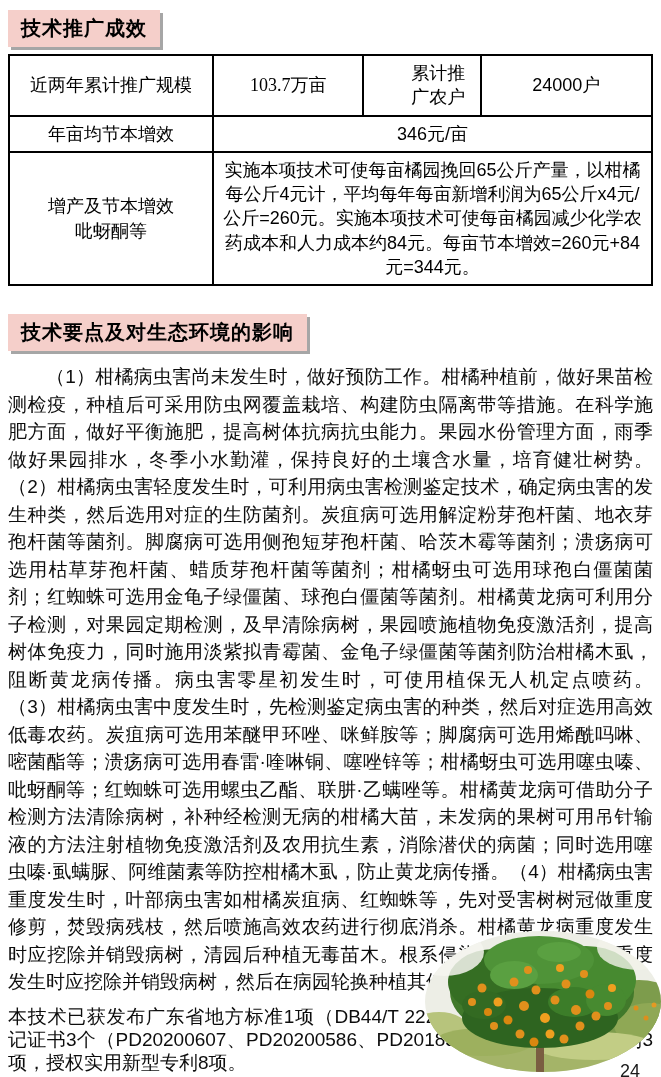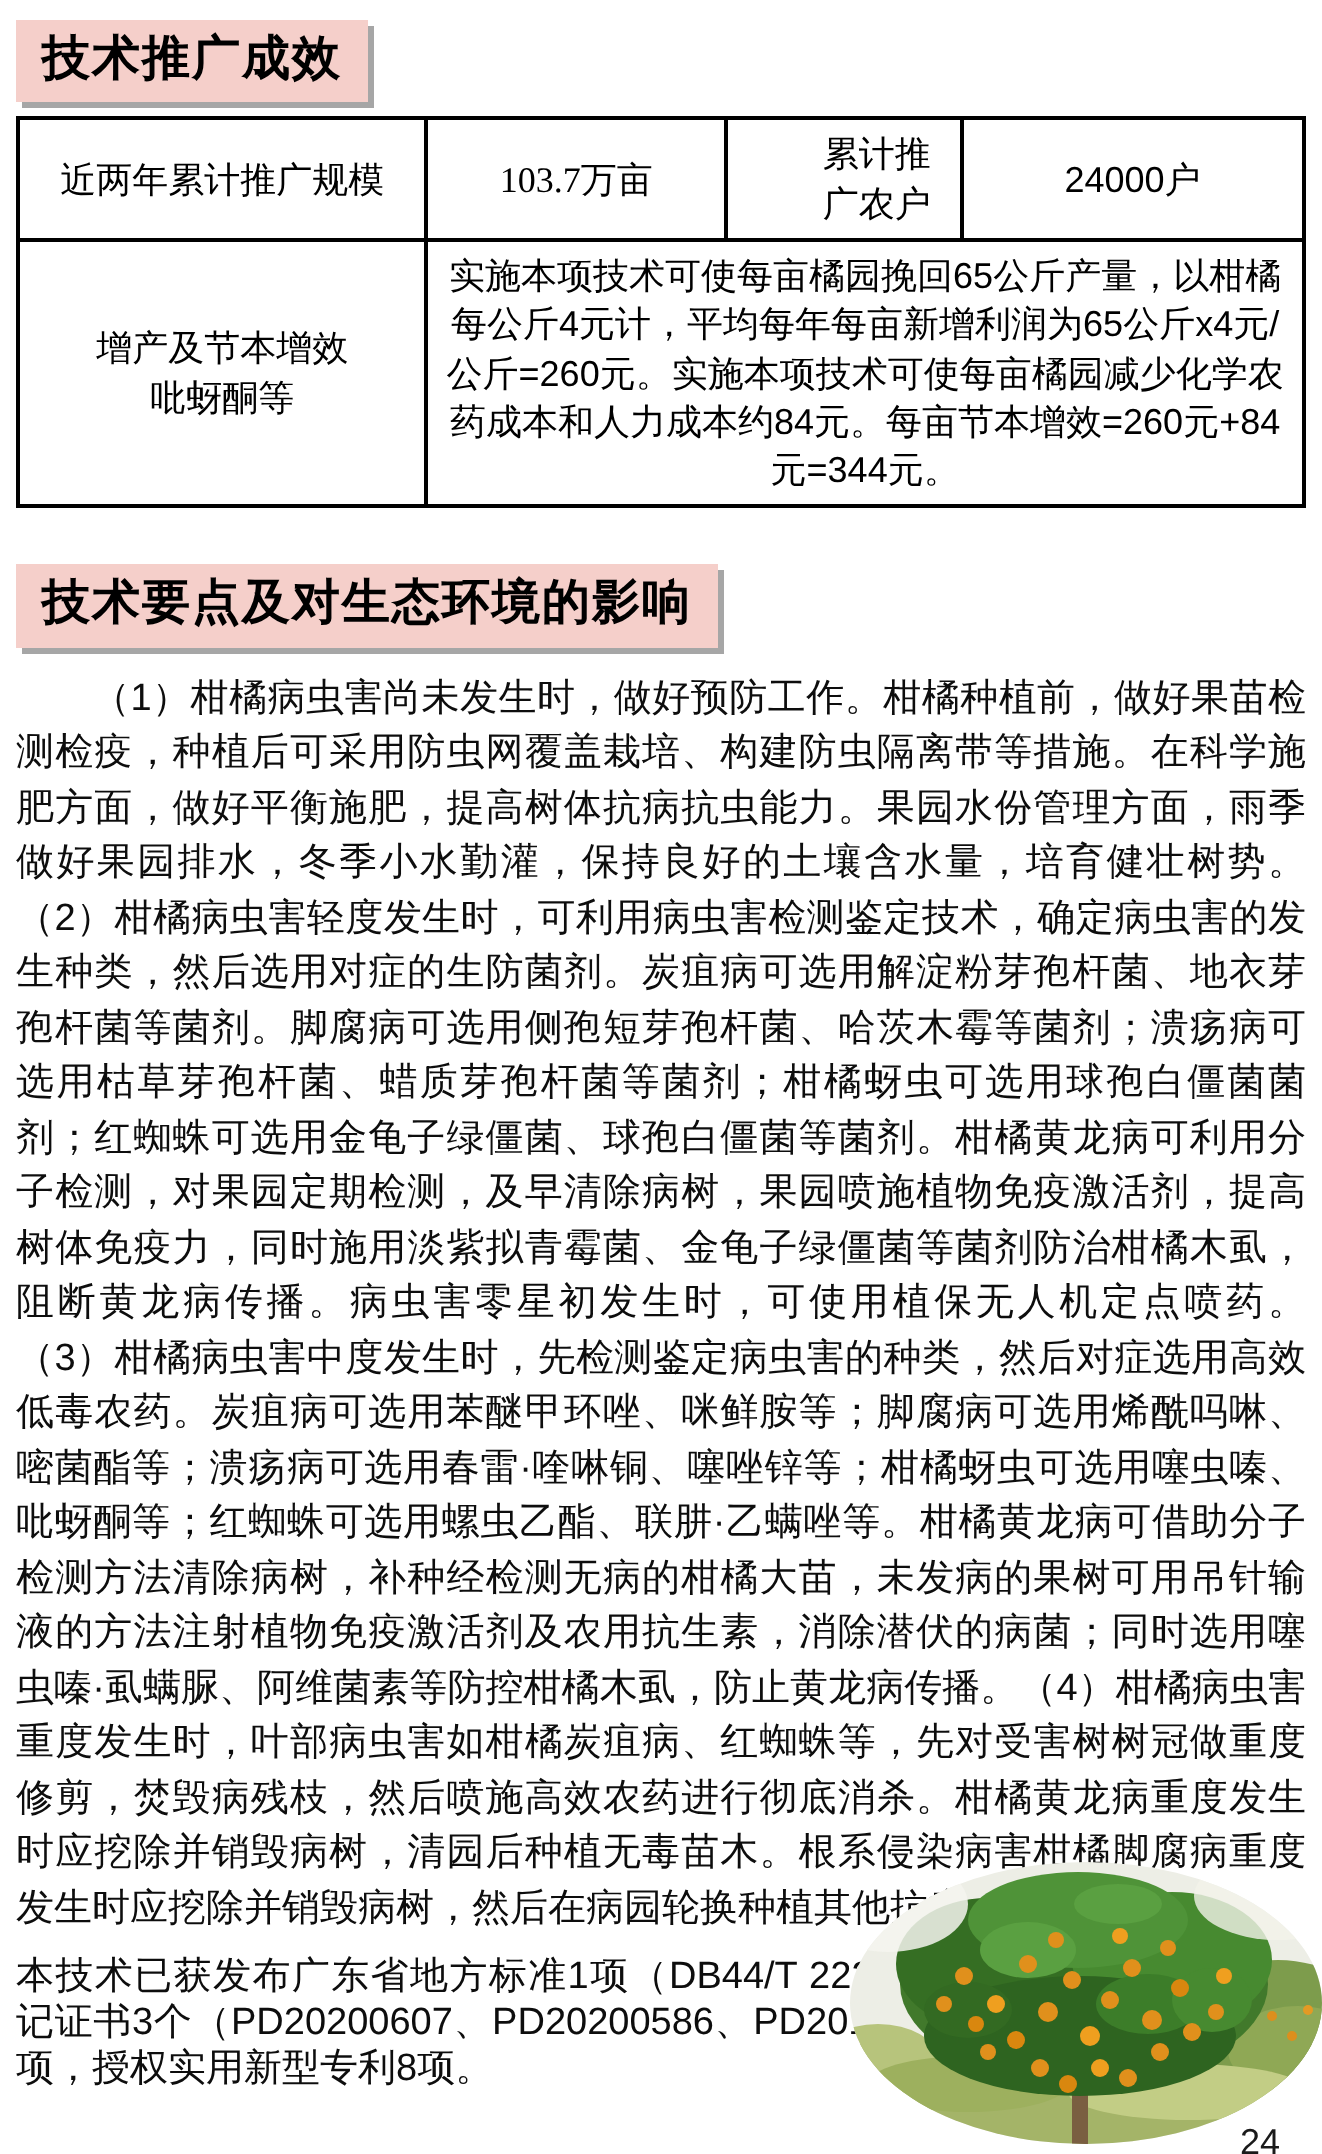--- a/index.html
+++ b/index.html
@@ -13,21 +13,21 @@
     color: #000;
   }
   .page { position: relative; width: 661px; height: 1077px; padding: 10px 8px 0 8px; }
 
   
   .badge {
     display: inline-block;
     background: #f5cfca;
     box-shadow: 3px 3px 0 #a6a6a6;
     padding: 7px 13px 8px 13px;
-    font-size: 24px;
+    font-size: 20px;
     font-weight: bold;
     letter-spacing: 1px;
     line-height: 1.1;
     margin-bottom: 2px;
   }
 
   
   table.promo {
     border-collapse: collapse;
     width: 645px;
@@ -92,20 +92,24 @@
   
   <div class="badge">技术推广成效</div>
 
   <table class="promo">
     <tbody>
         <tr>
       <td class="c1">近两年累计推广规模</td>
       <td class="c2">103.7万亩</td>
       <td class="c3">累计推广农户</td>
       <td class="c4">24000户</td>
+    </tr>
+    <tr>
+      <td class="c1">年亩均节本增效</td>
+      <td colspan="3">346元/亩</td>
     </tr>
     <tr>
       <td class="c1 pre-line">增产及节本增效
 吡蚜酮等</td>
       <td colspan="3" class="note-text">实施本项技术可使每亩橘园挽回65公斤产量，以柑橘每公斤4元计，平均每年每亩新增利润为65公斤x4元/公斤=260元。实施本项技术可使每亩橘园减少化学农药成本和人力成本约84元。每亩节本增效=260元+84元=344元。</td>
     </tr>
   </tbody>
     </table>
 
   

